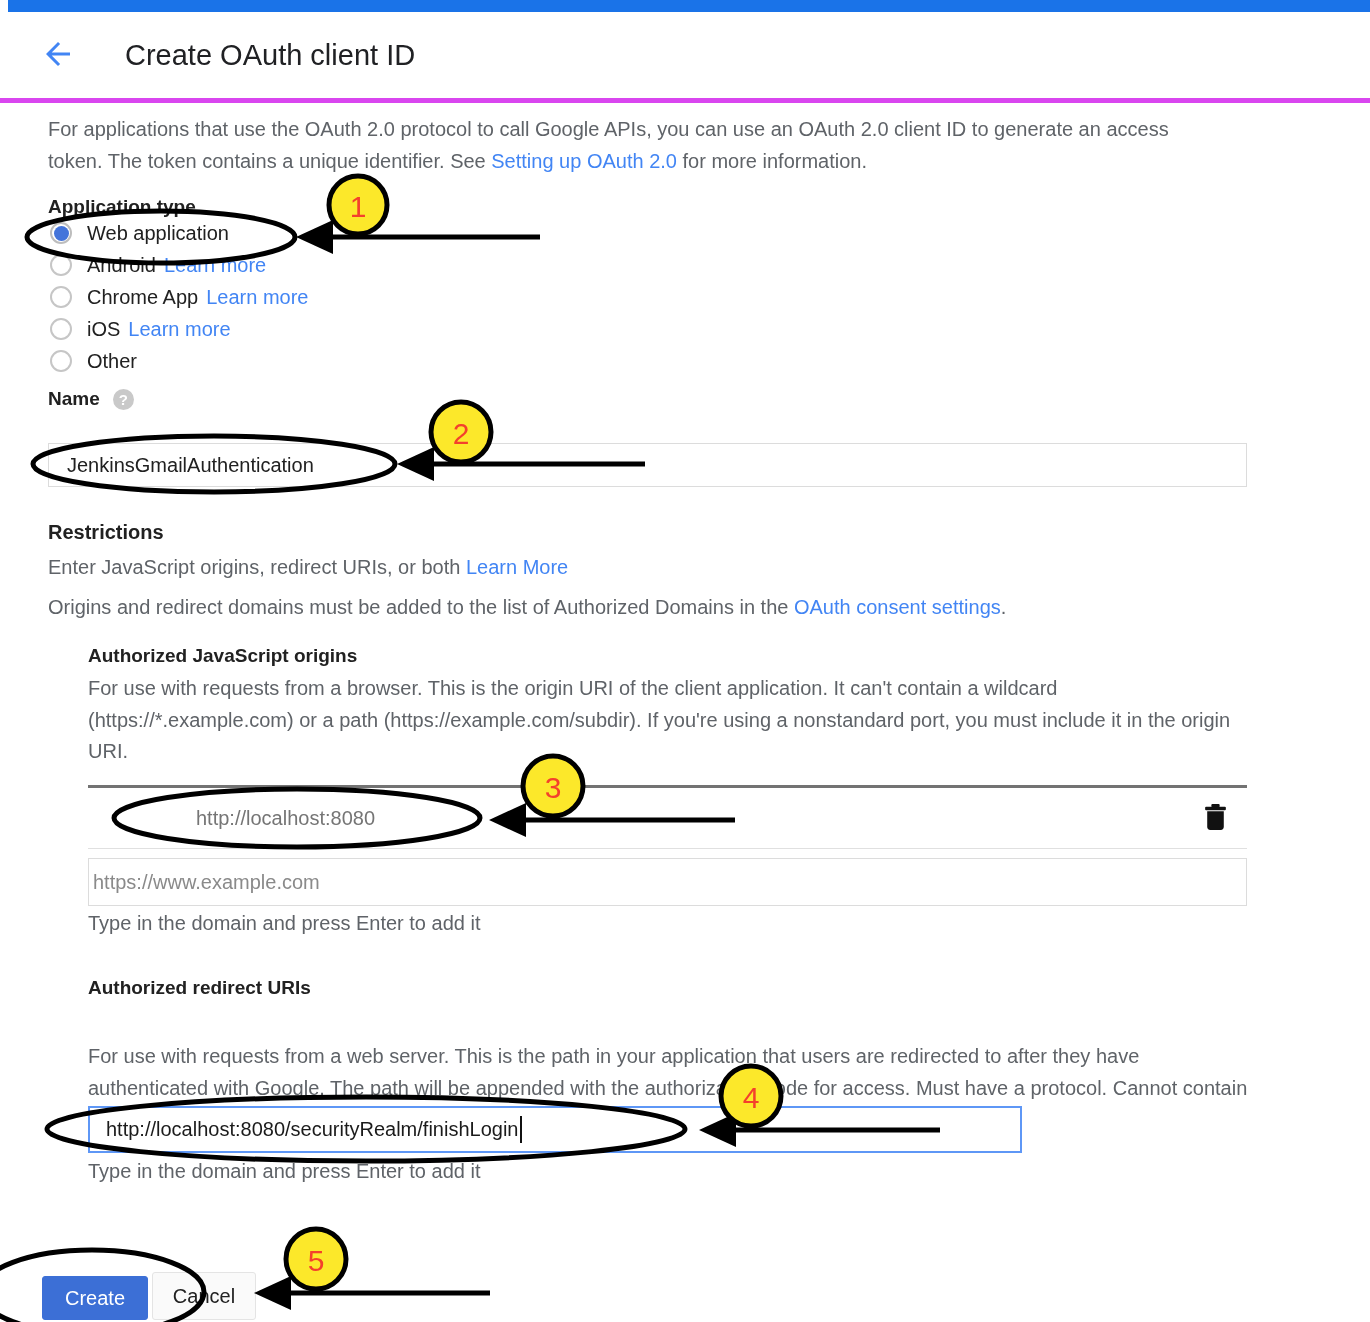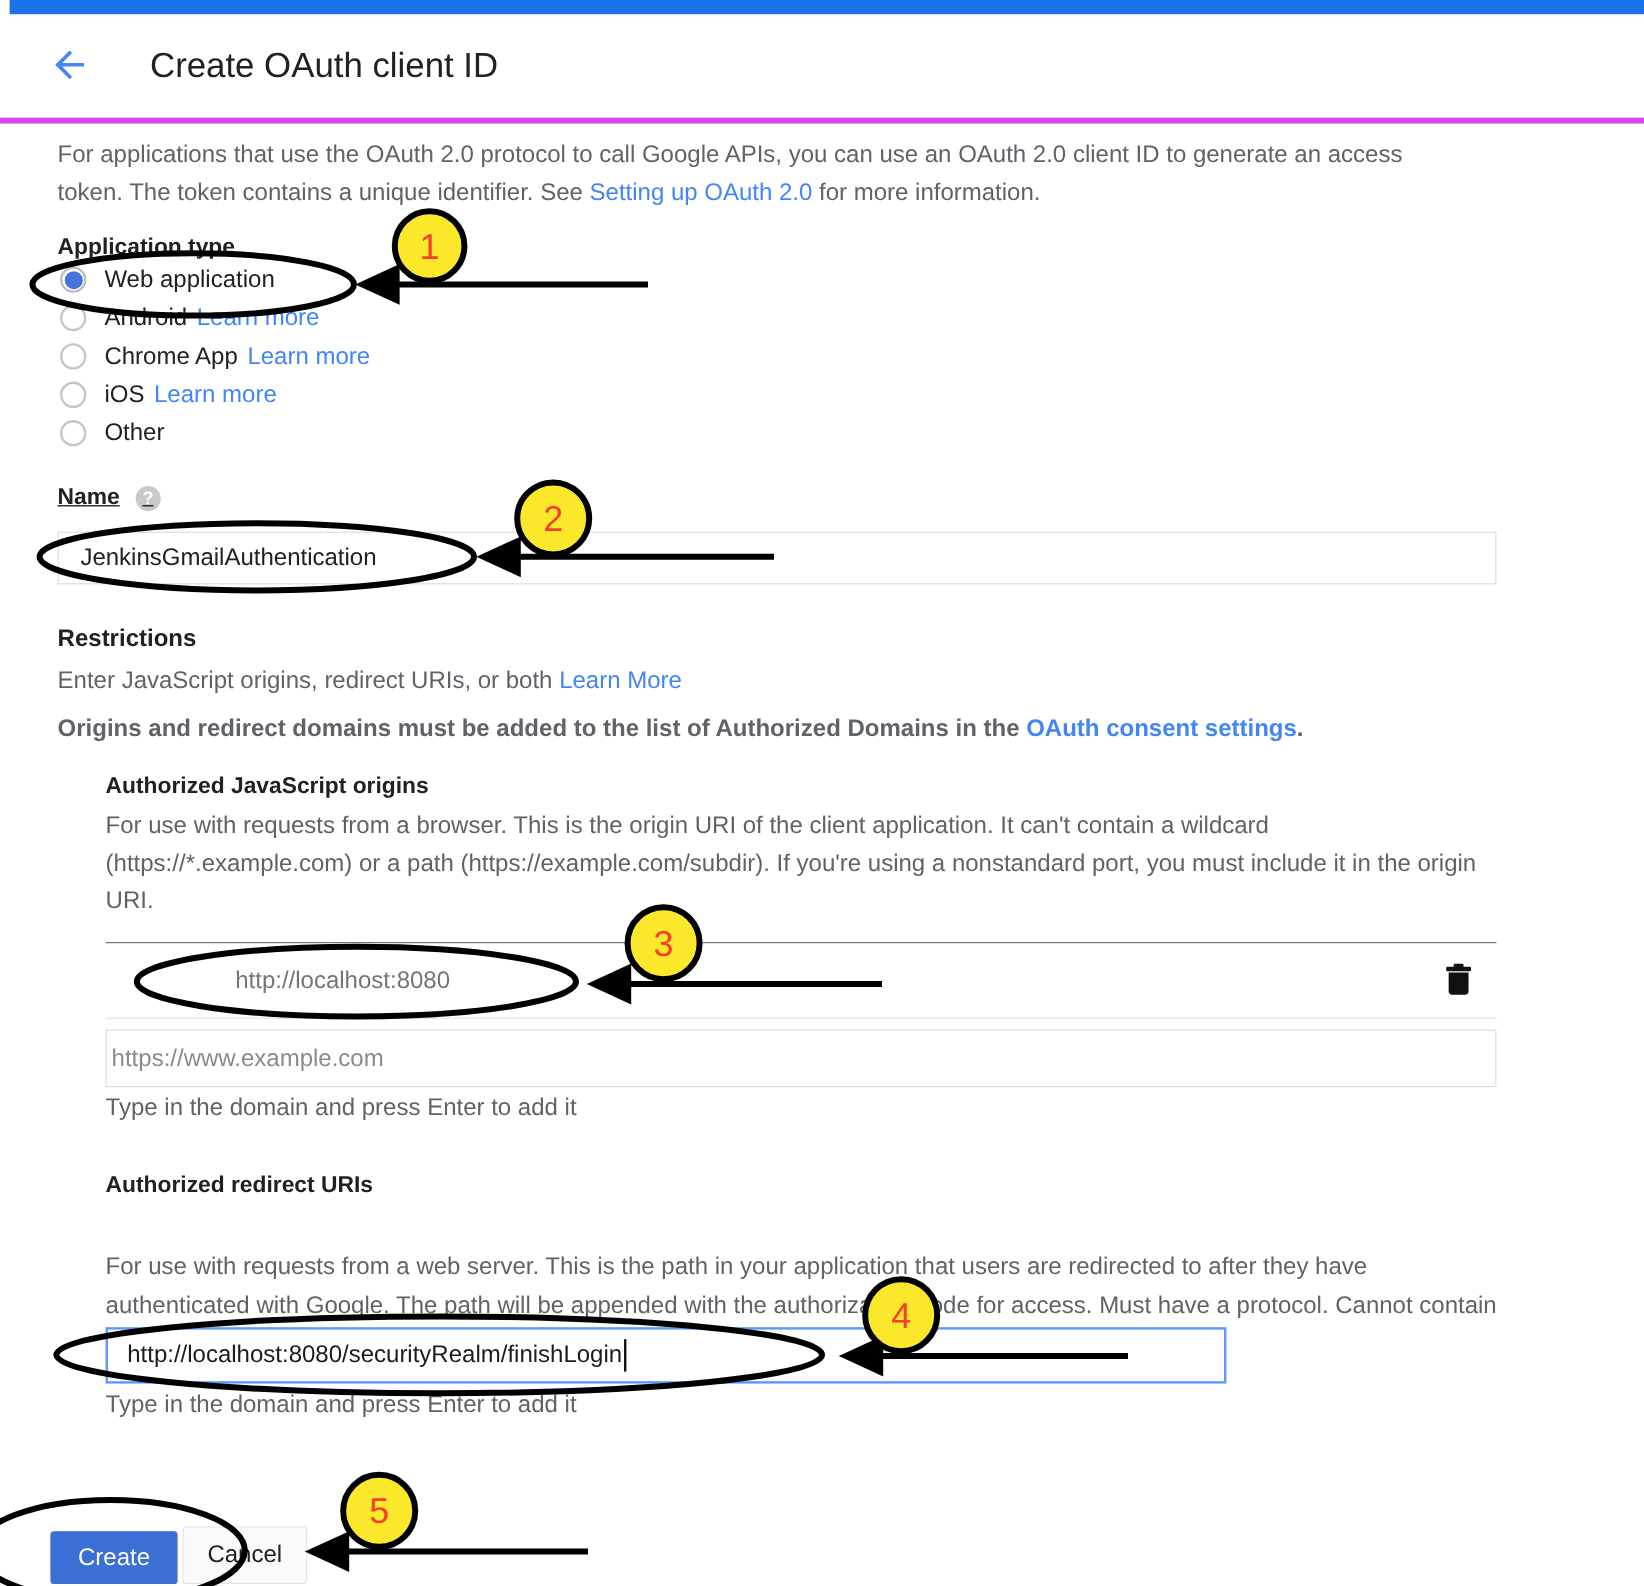--- a/index.html
+++ b/index.html
@@ -29,41 +29,41 @@
   .app-type-label { top:196px; left:48px; }
 
   .radio-group { top:222px; left:50px; }
   .radio-row { height:32px; display:flex; align-items:flex-start; cursor:pointer; }
   .radio { width:22px; height:22px; border:2px solid #c6c6c6; border-radius:50%; position:relative; flex:none; background:#fff; }
   .radio.selected { border-color:#bdbdbd; }
   .radio.selected::after { content:""; position:absolute; inset:1.5px; background:#4474da; border-radius:50%; }
   .radio-label { margin-left:15px; font-size:20px; color:#212121; }
   .learn-more { margin-left:8px; font-size:20px; color:#4285f4; cursor:pointer; }
 
-  .name-row { top:404px; left:48px; display:flex; align-items:center;text-decoration:underline; }
+  .name-row { top:388px; left:48px; display:flex; align-items:center; }
   .help-icon { margin-left:13px; width:21px; height:21px; border-radius:50%; background:#c9c9c9;
     color:#fff; font-size:15px; font-weight:bold; display:flex; align-items:center; justify-content:center; cursor:pointer; }
 
   .text-input { border:1px solid #dcdcdc; font-size:20px; color:#212121; padding-left:18px;
     font-family:"Liberation Sans", sans-serif; outline:none; background:#fff; }
   .name-input { top:443px; left:48px; width:1199px; height:44px; }
 
   .restrictions-title { top:521px; left:48px; font-size:20px; font-weight:bold; color:#212121; }
   .restr-line { left:48px; font-size:20px; color:#5f6368; }
   .restr-line1 { top:556px; }
-  .restr-line2 { top:596px;font-weight:bold; }
+  .restr-line2 { top:596px; }
 
   .sub-title { left:88px; font-size:19px; font-weight:bold; color:#212121; }
   .sub-desc { left:88px; width:1165px; font-size:20px; line-height:31.5px; color:#5f6368; }
 
   .js-title { top:645px; }
   .js-desc { top:673px; }
 
   .origin-row { top:785px; left:88px; width:1159px; height:64px;
-    border-top:1px solid #737373; border-bottom:1px solid #e0e0e0;
+    border-top:3px solid #737373; border-bottom:1px solid #e0e0e0;
     display:flex; align-items:center; background:#fff; }
   .origin-value { padding-left:108px; font-size:20px; color:#757575; cursor:text; }
   .trash-btn { margin-left:auto; margin-right:18px; width:28px; height:32px; border:none;
     background:transparent; cursor:pointer; display:flex; align-items:center; justify-content:center; }
 
   .origin-input { top:858px; left:88px; width:1159px; height:48px; padding-left:4px; }
   input::placeholder { color:#8a8a8a; opacity:1; }
 
   .helper { left:88px; font-size:20px; color:#5f6368; }
   .helper1 { top:912px; }

